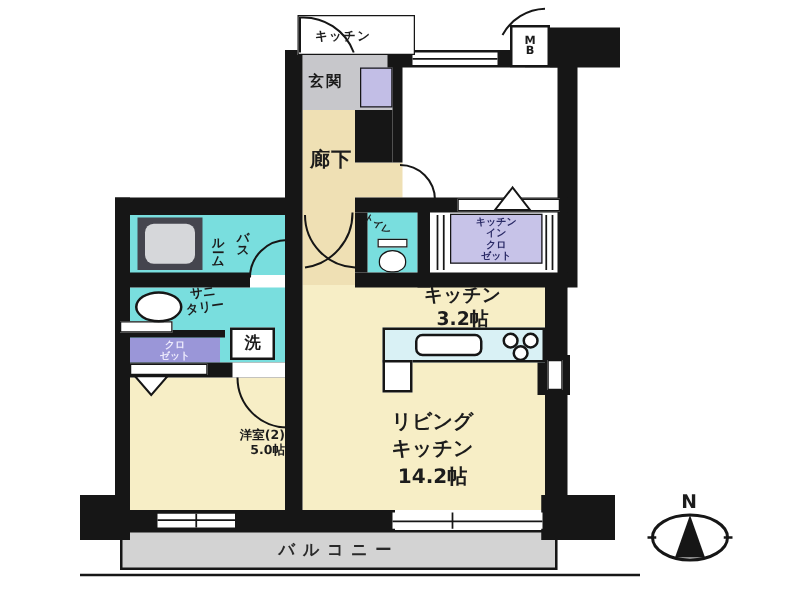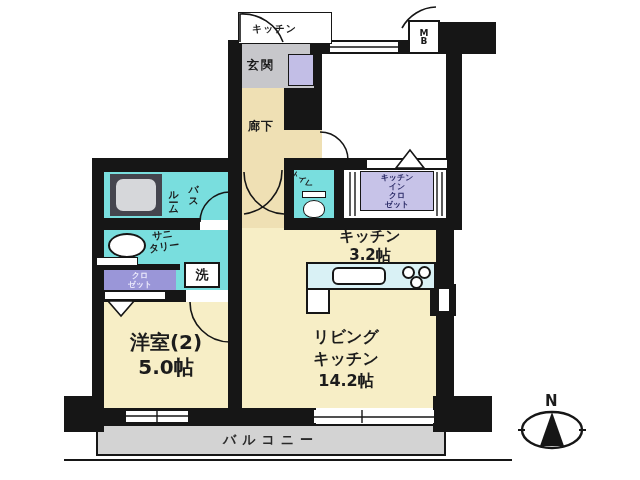--- a/index.html
+++ b/index.html
@@ -31,21 +31,21 @@
     <span>イン</span>
     <span>クロ</span>
     <span>ゼット</span>
   </div>
   <div class="abs" style="left:104px;top:170px;width:124px;height:50px;background:var(--wet);"></div>
   <div class="abs" style="left:104px;top:230px;width:124px;height:60px;background:var(--wet);"></div>
   <div class="room" style="left:104px;top:270px;width:72px;height:20px;background:var(--closet);font-size:8px;line-height:9px;color:#eceafc;">
     <span>クロ</span>
     <span>ゼット</span>
   </div>
-  <div class="room" style="left:104px;top:302px;width:124px;height:106px;background:var(--room);font-size:20px;">
+  <div class="room" style="left:104px;top:302px;width:124px;height:106px;background:var(--room);font-size:10px;align-items:flex-end;">
     <span>洋室(2)</span>
     <span>5.0帖</span>
   </div>
   <div class="abs" style="left:242px;top:228px;width:194px;height:180px;background:var(--room);"></div>
   <div class="abs" style="left:96px;top:424px;width:350px;height:32px;background:var(--balcony);border:2px solid var(--wall);box-sizing:border-box;display:flex;align-items:center;justify-content:center;">
     <span class="lbl" style="position:static;font-size:13px;letter-spacing:6px;color:#2a2a2a;">バルコニー</span>
   </div>
 
   <div class="w" style="left:228px;top:40px;width:14px;height:384px;"></div>
   <div class="w" style="left:420px;top:22px;width:76px;height:32px;"></div>
@@ -125,21 +125,21 @@
     <g>
       <ellipse cx="552" cy="430" rx="30" ry="18" fill="#fff" stroke="#161616" stroke-width="2.4"></ellipse>
       <line x1="518" y1="430" x2="525" y2="430" stroke="#161616" stroke-width="2"></line>
       <line x1="579" y1="430" x2="586" y2="430" stroke="#161616" stroke-width="2"></line>
       <polygon points="552,412 540,446 564,446" fill="#161616"></polygon>
     </g>
   </svg>
 
   <span class="lbl" style="left:252px;top:22px;font-size:10px;letter-spacing:1px;">キッチン</span>
   <span class="lbl" style="left:247px;top:57px;font-size:12px;letter-spacing:2px;">玄関</span>
-  <span class="lbl" style="left:248px;top:118px;font-size:12px;letter-spacing:1px;text-align:right;">廊下</span>
+  <span class="lbl" style="left:248px;top:118px;font-size:16px;letter-spacing:1px;text-align:right;">廊下</span>
   <span class="lbl" style="left:295px;top:168px;font-size:8px;transform:rotate(33deg);transform-origin:left top;">トイレ</span>
   <span class="lbl vtext" style="left:186px;top:178px;font-size:10px;">バス</span>
   <span class="lbl vtext" style="left:166px;top:184px;font-size:10px;">ルーム</span>
   <div class="lbl" style="left:148px;top:229px;font-size:10px;line-height:12px;text-align:center;transform:rotate(-8deg);">
     <div>サニ</div>
     <div>タリー</div>
   </div>
   <div class="room" style="left:306px;top:228px;width:128px;height:36px;font-size:15px;background:transparent;">
     <span>キッチン</span>
     <span>3.2帖</span>

